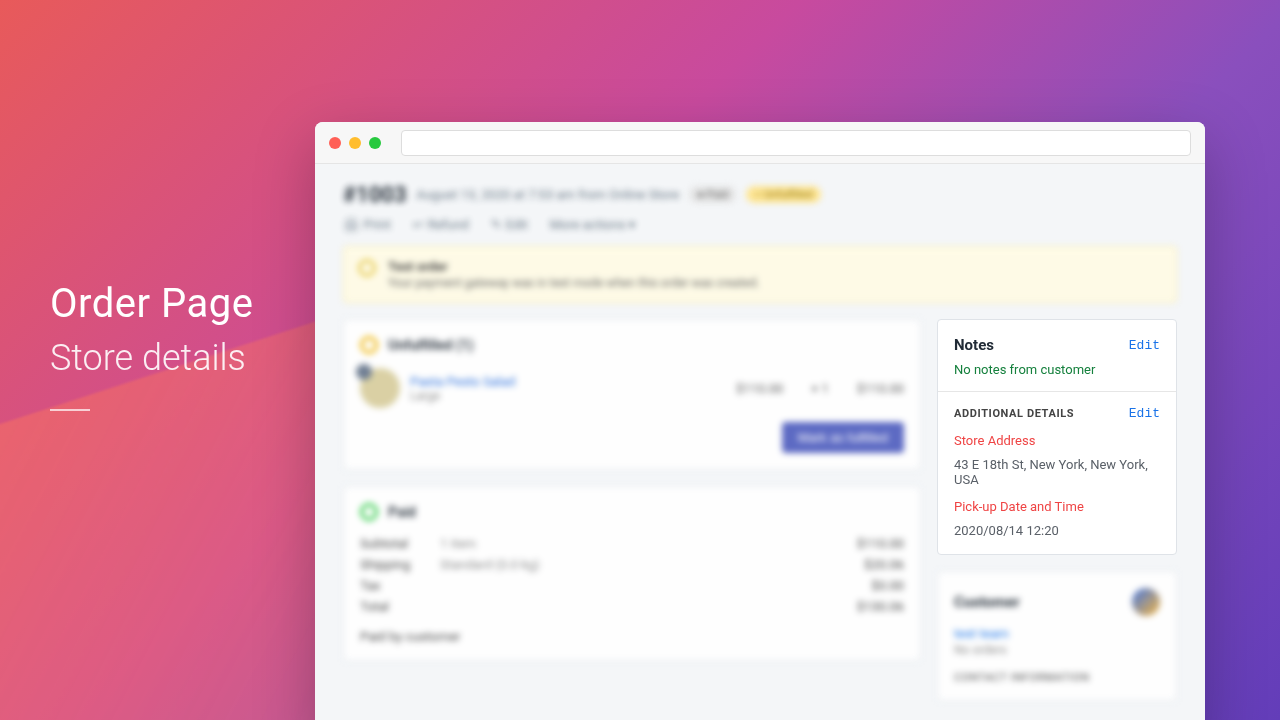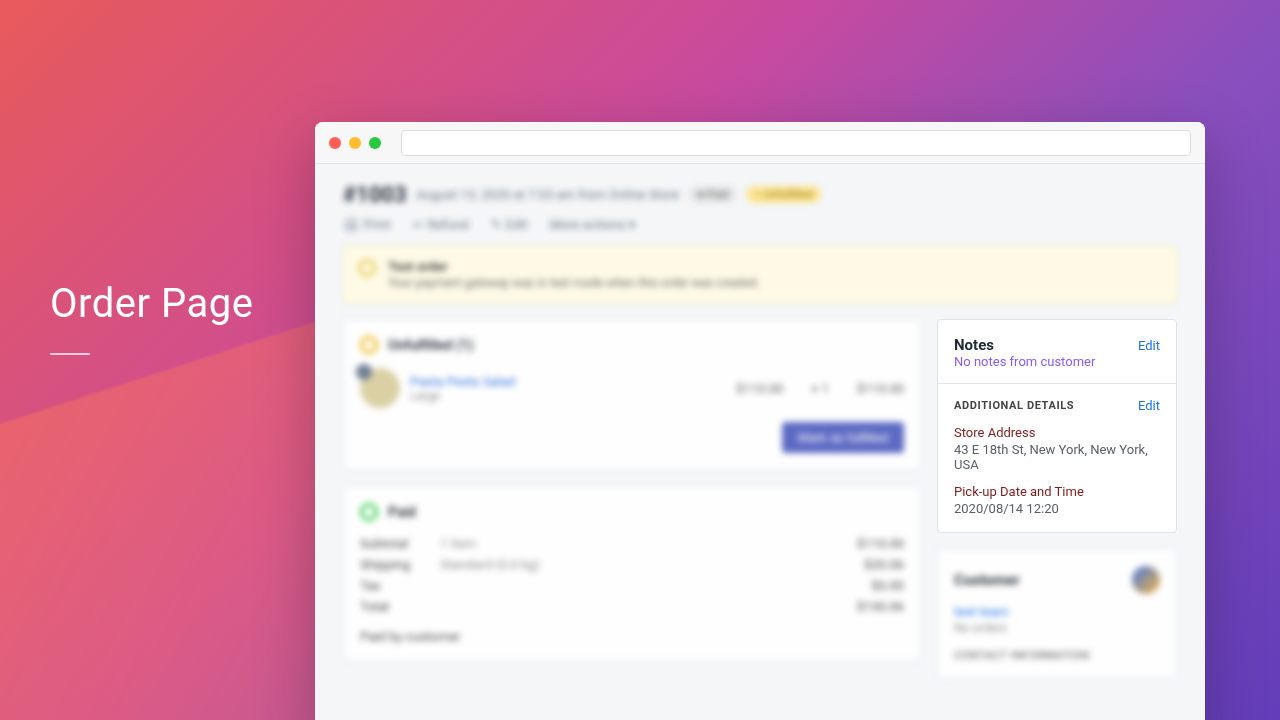--- a/index.html
+++ b/index.html
@@ -100,44 +100,45 @@
 
     .totals { margin-top:12px; font-size:13px; color:#444; }
     .totals-row{display:flex; padding:3px 0;}
     .totals-row .lab{width:80px;}
     .totals-row .mid{flex:1;color:#888;}
     .totals-row .val{width:70px;text-align:right;}
     .paidby { margin-top:12px; font-size:13px; color:#444; }
 
     .notes-head { display:flex; justify-content:space-between; align-items:center; }
     .notes-head h3 { font-size:15px; font-weight:700; color:#212b36;text-align:center; }
-    .link { color:#1a73e8; font-size:13px; cursor:pointer; }
-    .notes-body { font-size:13px; color:#8b5cf6; }
+    .link { color:#1a73e8; font-size:13px; cursor:pointer;font-family:Liberation Mono, monospace; }
+    .notes-body { font-size:13px; color:#15803d; margin-top:8px; }
 
     .divider { height:1px; background:#e6e6e6; margin:14px -16px; }
 
     .addl-title { font-size:11px; font-weight:700; letter-spacing:.6px; color:#444; text-transform:uppercase; }
-    .field-lab { font-size:13px; color:#7f1d1d; margin-top:12px; }
-    .field-val { font-size:13px; color:#5a6068; margin-top:2px; }
+    .field-lab { font-size:13px; color:#ef4444; margin-top:12px; }
+    .field-val { font-size:13px; color:#5a6068; margin-top:9px; }
 
     .cust-card .ch { display:flex; justify-content:space-between; align-items:center; }
     .cust-card h3 { font-size:15px; font-weight:700; color:#212b36; }
     .avatar { width:28px;height:28px;border-radius:50%; background:linear-gradient(135deg,#3b6fe0,#f4b236); }
     .cust-name { color:#1a73e8; font-size:13px; margin-top:10px; }
     .cust-sub { font-size:12px; color:#888; margin-top:2px;}
     .contact-title { font-size:11px; letter-spacing:.6px; color:#444; margin-top:14px; }
 
   </style>
 </head>
 <body>
 
 <div class="bg-shape"></div>
 
 <div class="marketing">
   <h1>Order Page</h1>
+  <h2>Store details</h2>
   <hr>
 </div>
 
 <div class="window">
   <div class="titlebar">
     <div class="dot red"></div>
     <div class="dot yellow"></div>
     <div class="dot green"></div>
     <div class="urlbar"></div>
   </div>

